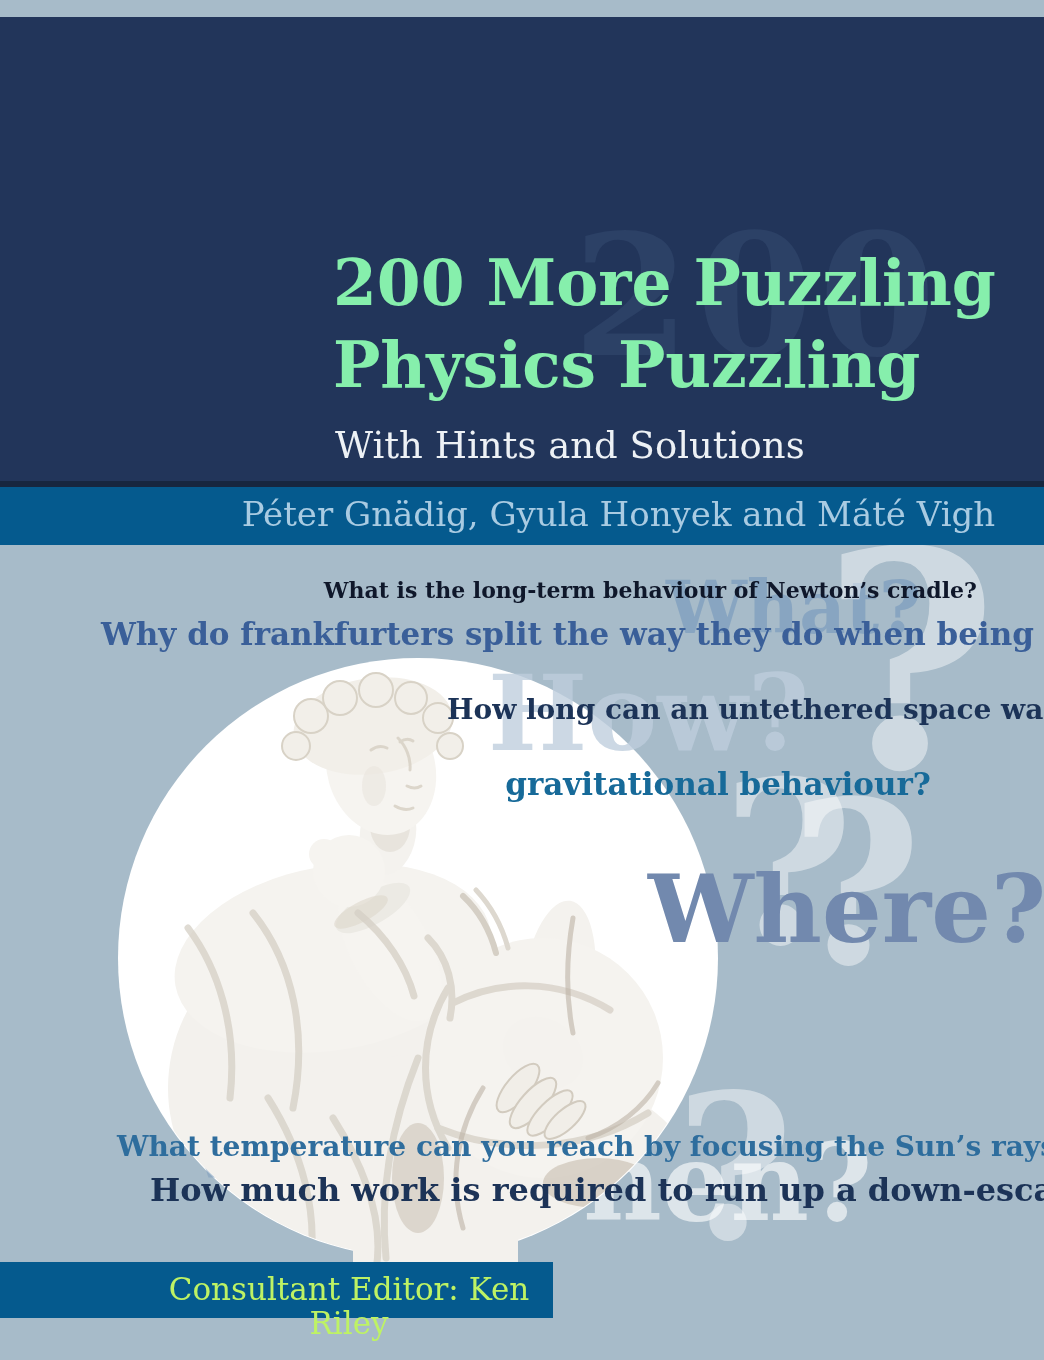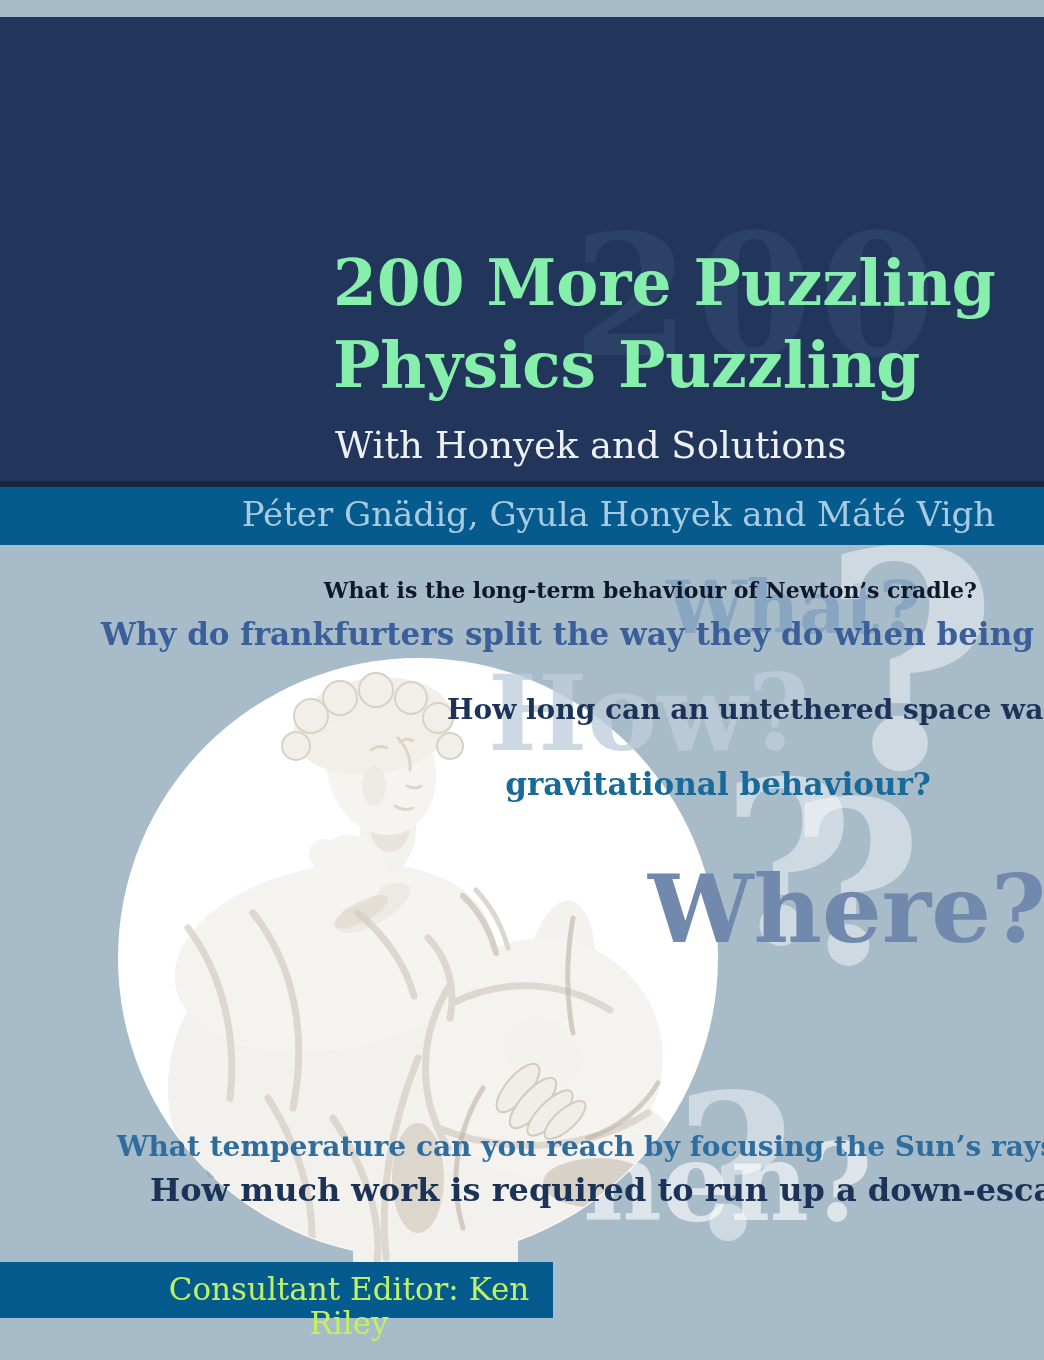--- a/index.html
+++ b/index.html
@@ -66,21 +66,21 @@
 </style>
 </head>
 <body>
 
 <div class="cover">
 
   <div class="top-navy z1">
     <span class="ghost-number">200</span>
     <div class="title-line l1">200 More Puzzling</div>
     <div class="title-line l2">Physics Puzzling</div>
-    <div class="subtitle">With Honyek and Solutions</div>
+    <div class="subtitle">With Hints and Solutions</div>
   </div>
 
   <div class="author-band z5">
     <span class="authors">Péter Gnädig, Gyula Honyek and Máté Vigh</span>
   </div>
 
   <div class="statue-circle z1"></div>
 
   <span class="wm wm-what z2">What?</span>
   <span class="wm wm-how z2">How?</span>

